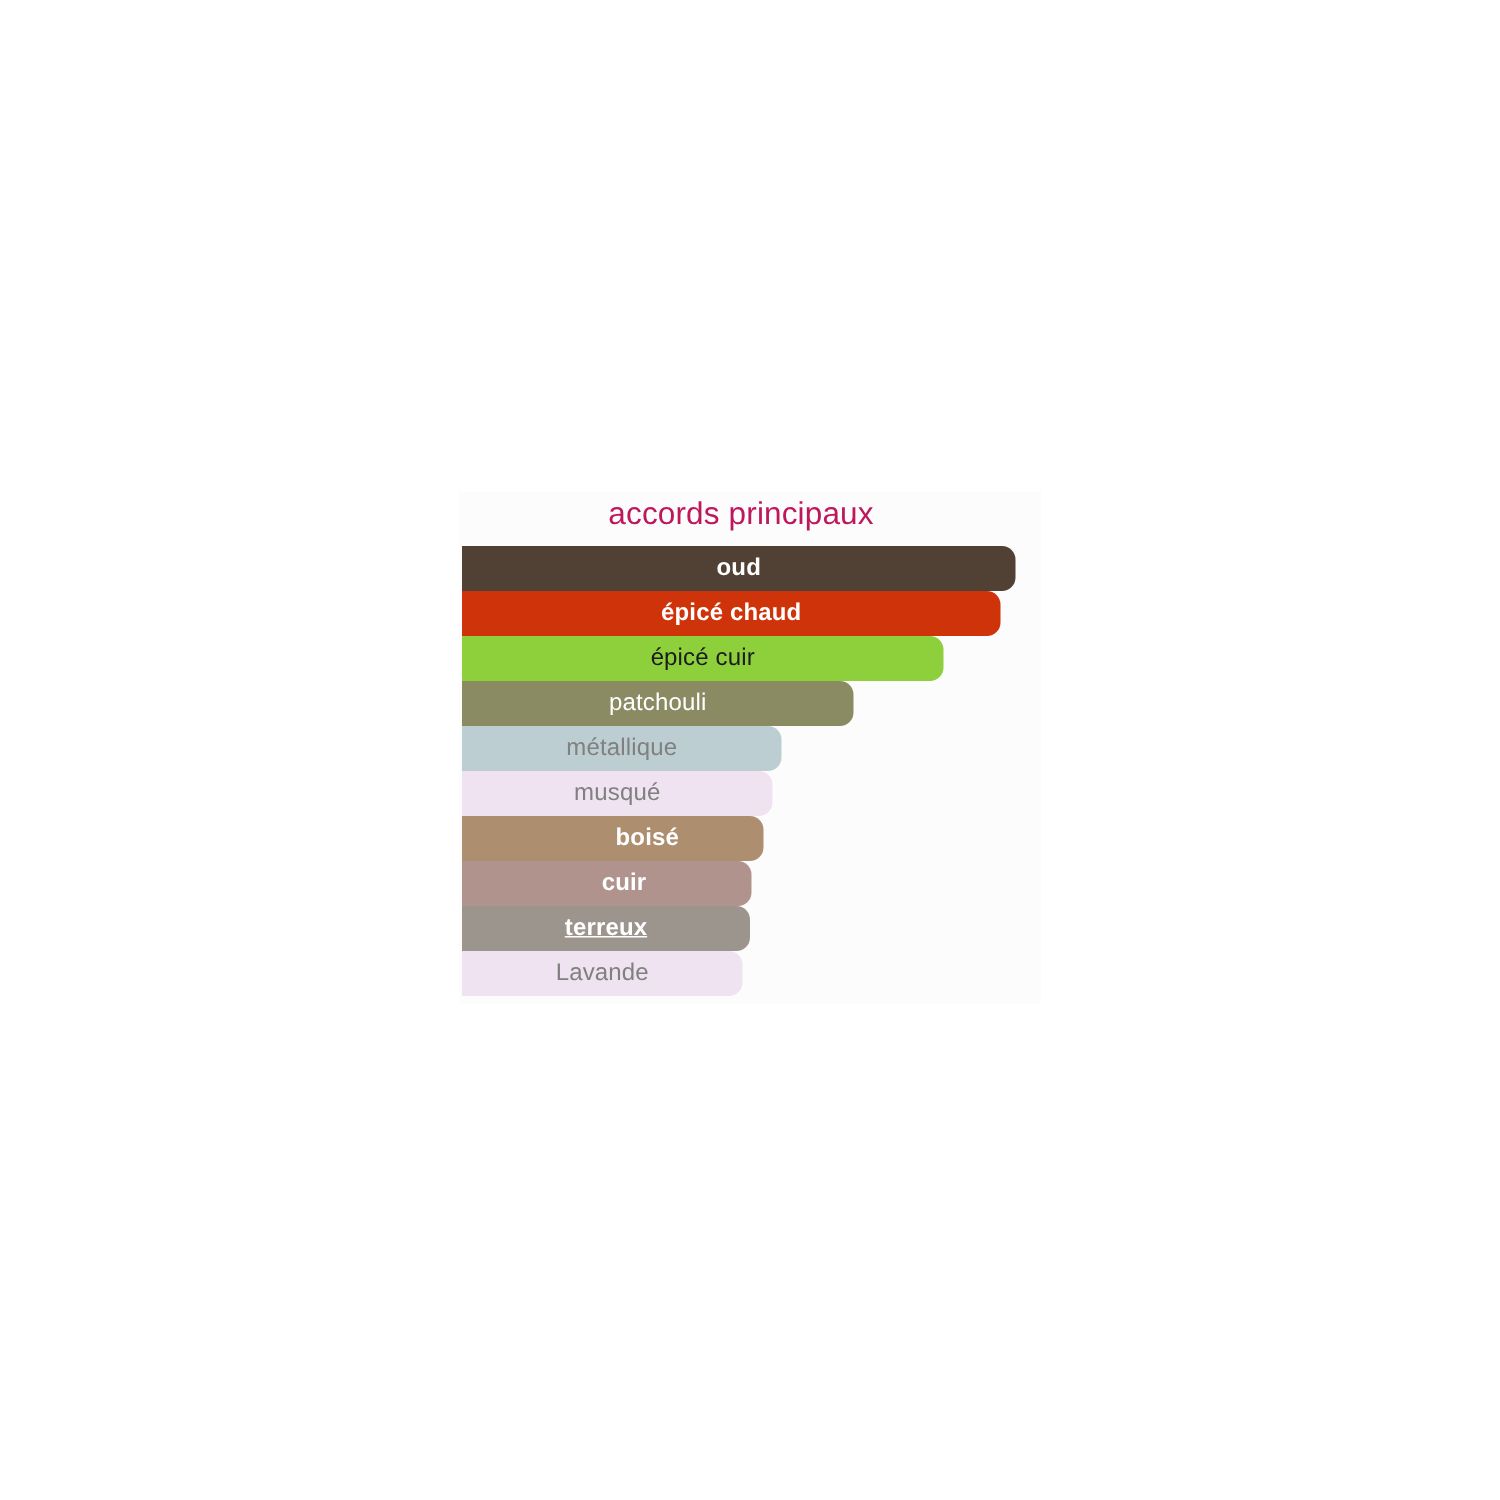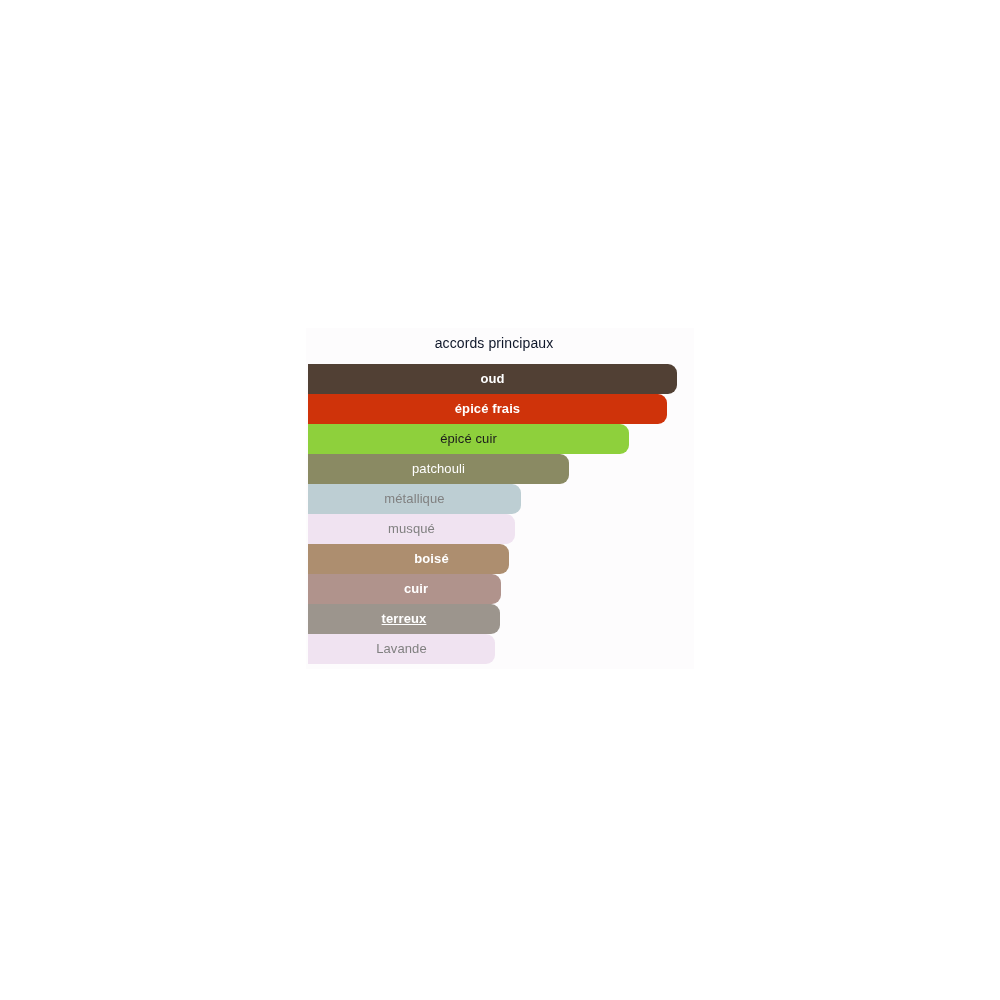--- a/index.html
+++ b/index.html
@@ -27,23 +27,23 @@
     background: #fdfcfd;
     box-sizing: border-box;
   }
 
   #accords-title {
     position: absolute;
     left: 0;
     top: 4px;
     width: 376px;
     text-align: center;
-    font-size: 14px;
+    font-size: 21px;
     line-height: 22px;
-    color: #0f172a;
+    color: #be185d;
     letter-spacing: 0.1px;
     white-space: nowrap;
   }
 
   #bars-area {
     position: absolute;
     left: 2px;
     top: 36px;
     width: 386px;
     height: 303px;
@@ -64,21 +64,21 @@
     box-sizing: border-box;
   }
 
   .bar-label {
     position: absolute;
     top: 0;
     left: 0;
     height: 30px;
     line-height: 30px;
     text-align: center;
-    font-size: 13px;
+    font-size: 16px;
     white-space: nowrap;
     overflow: visible;
     letter-spacing: 0.1px;
   }
   .bar-label.on-dark  { color: #ffffff; }
   .bar-label.on-light { color: #808080; }
   .bar-label.on-green { color: #1c1c1c; }
   .bar-label.bold     { font-weight: bold; }
 </style>
 </head>
@@ -88,21 +88,21 @@
 
   <div id="accords-title">accords principaux</div>
 
   <div id="bars-area">
       <div class="bar-row" style="top: 0px; width: 369px;">
         <div class="bar" style="width: 369px; background: rgb(81, 64, 52);"></div>
         <div class="bar-label on-dark bold" style="width: 369px;">oud</div>
       </div>
       <div class="bar-row" style="top: 30px; width: 359px;">
         <div class="bar" style="width: 359px; background: rgb(207, 51, 10);"></div>
-        <div class="bar-label on-dark bold" style="width: 359px;">épicé frais</div>
+        <div class="bar-label on-dark bold" style="width: 359px;">épicé chaud</div>
       </div>
       <div class="bar-row" style="top: 60px; width: 321px;">
         <div class="bar" style="width: 321px; background: rgb(142, 208, 60);"></div>
         <div class="bar-label on-green" style="width: 321px;">épicé cuir</div>
       </div>
       <div class="bar-row" style="top: 90px; width: 261px; padding-left: 20px;">
         <div class="bar" style="width: 261px; background: rgb(138, 138, 99);"></div>
         <div class="bar-label on-dark" style="width: 261px;">patchouli</div>
       </div>
       <div class="bar-row" style="top: 120px; width: 213px;">

